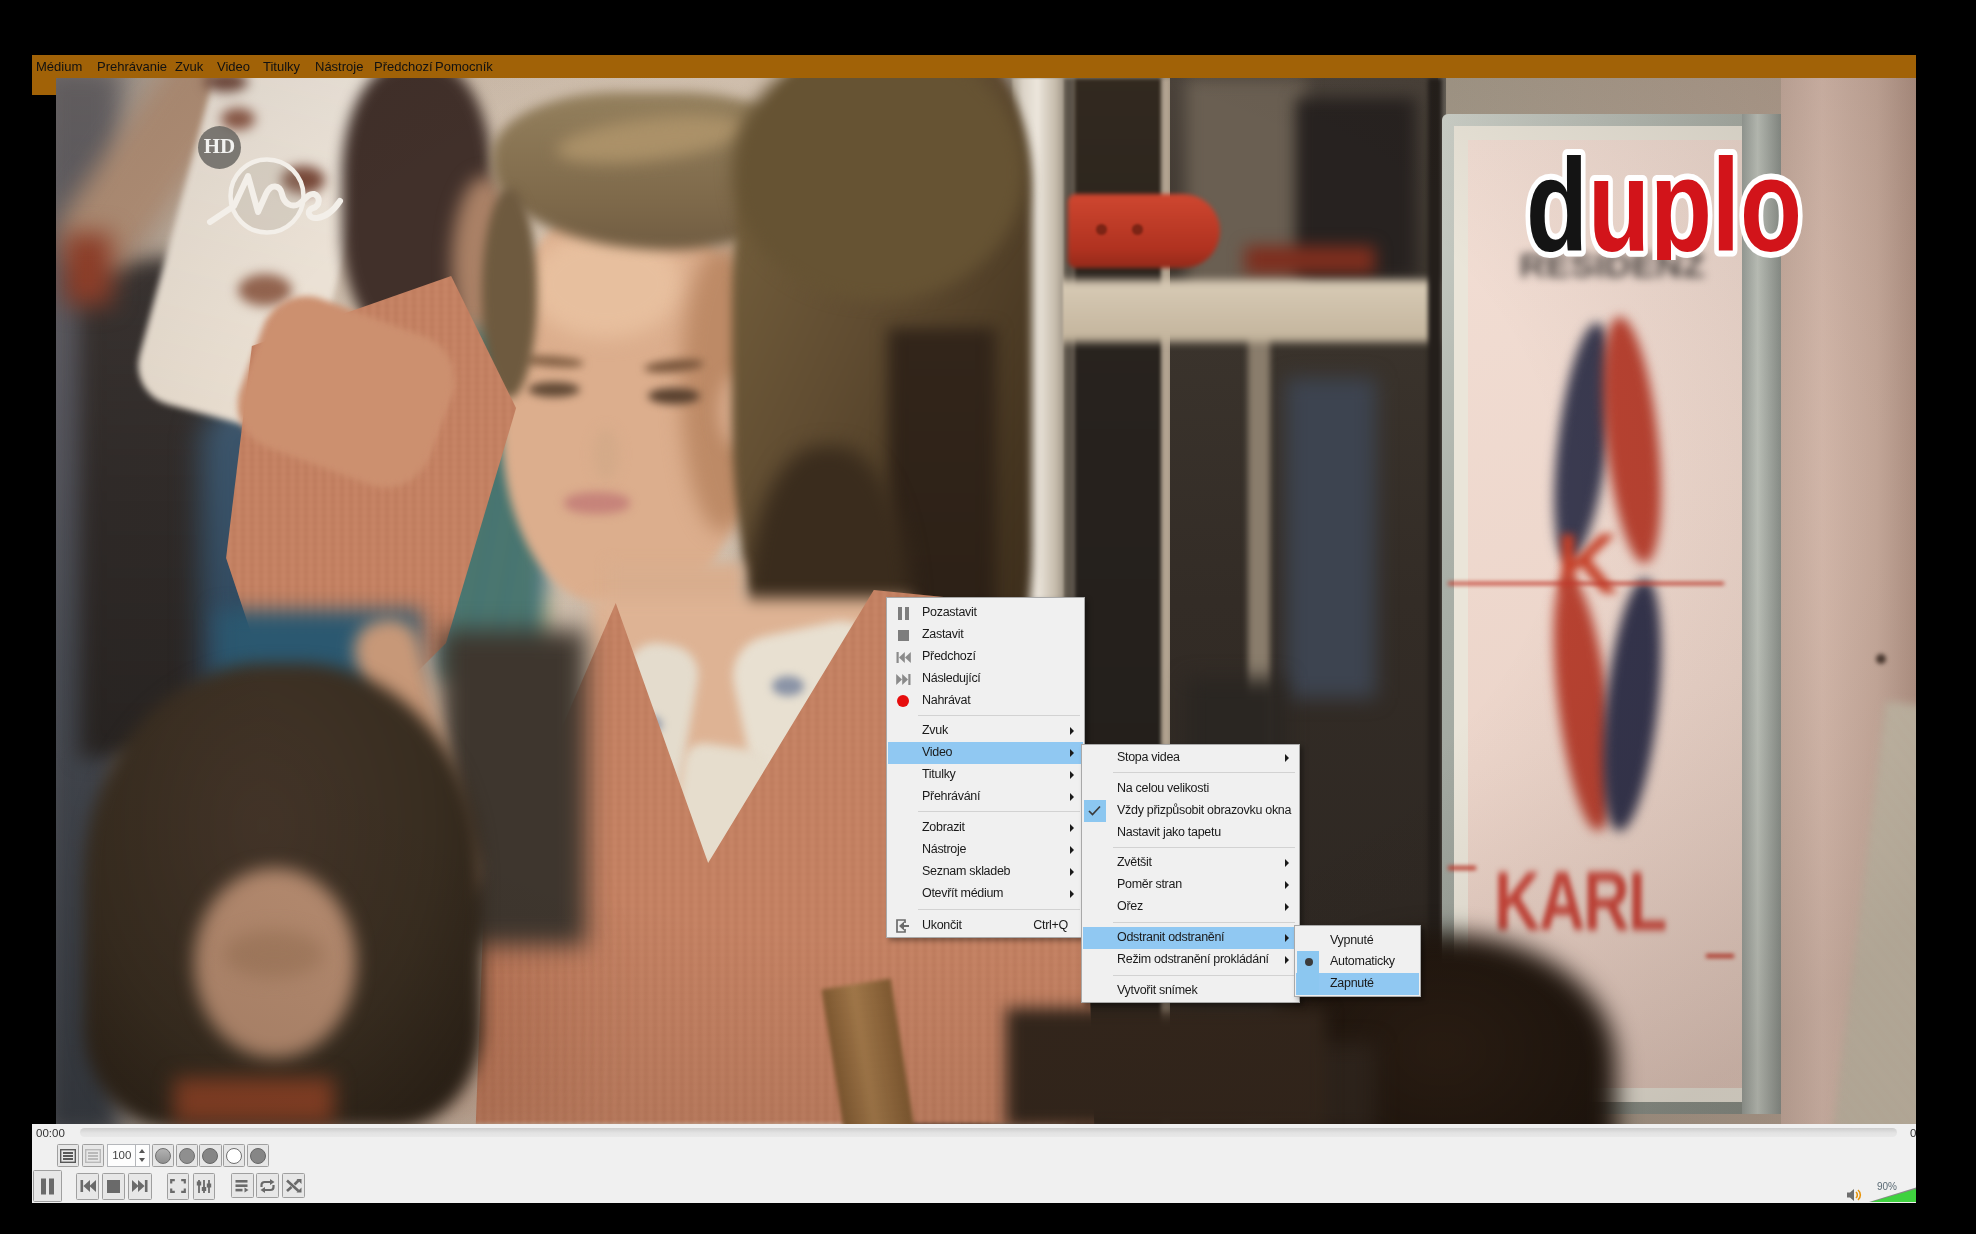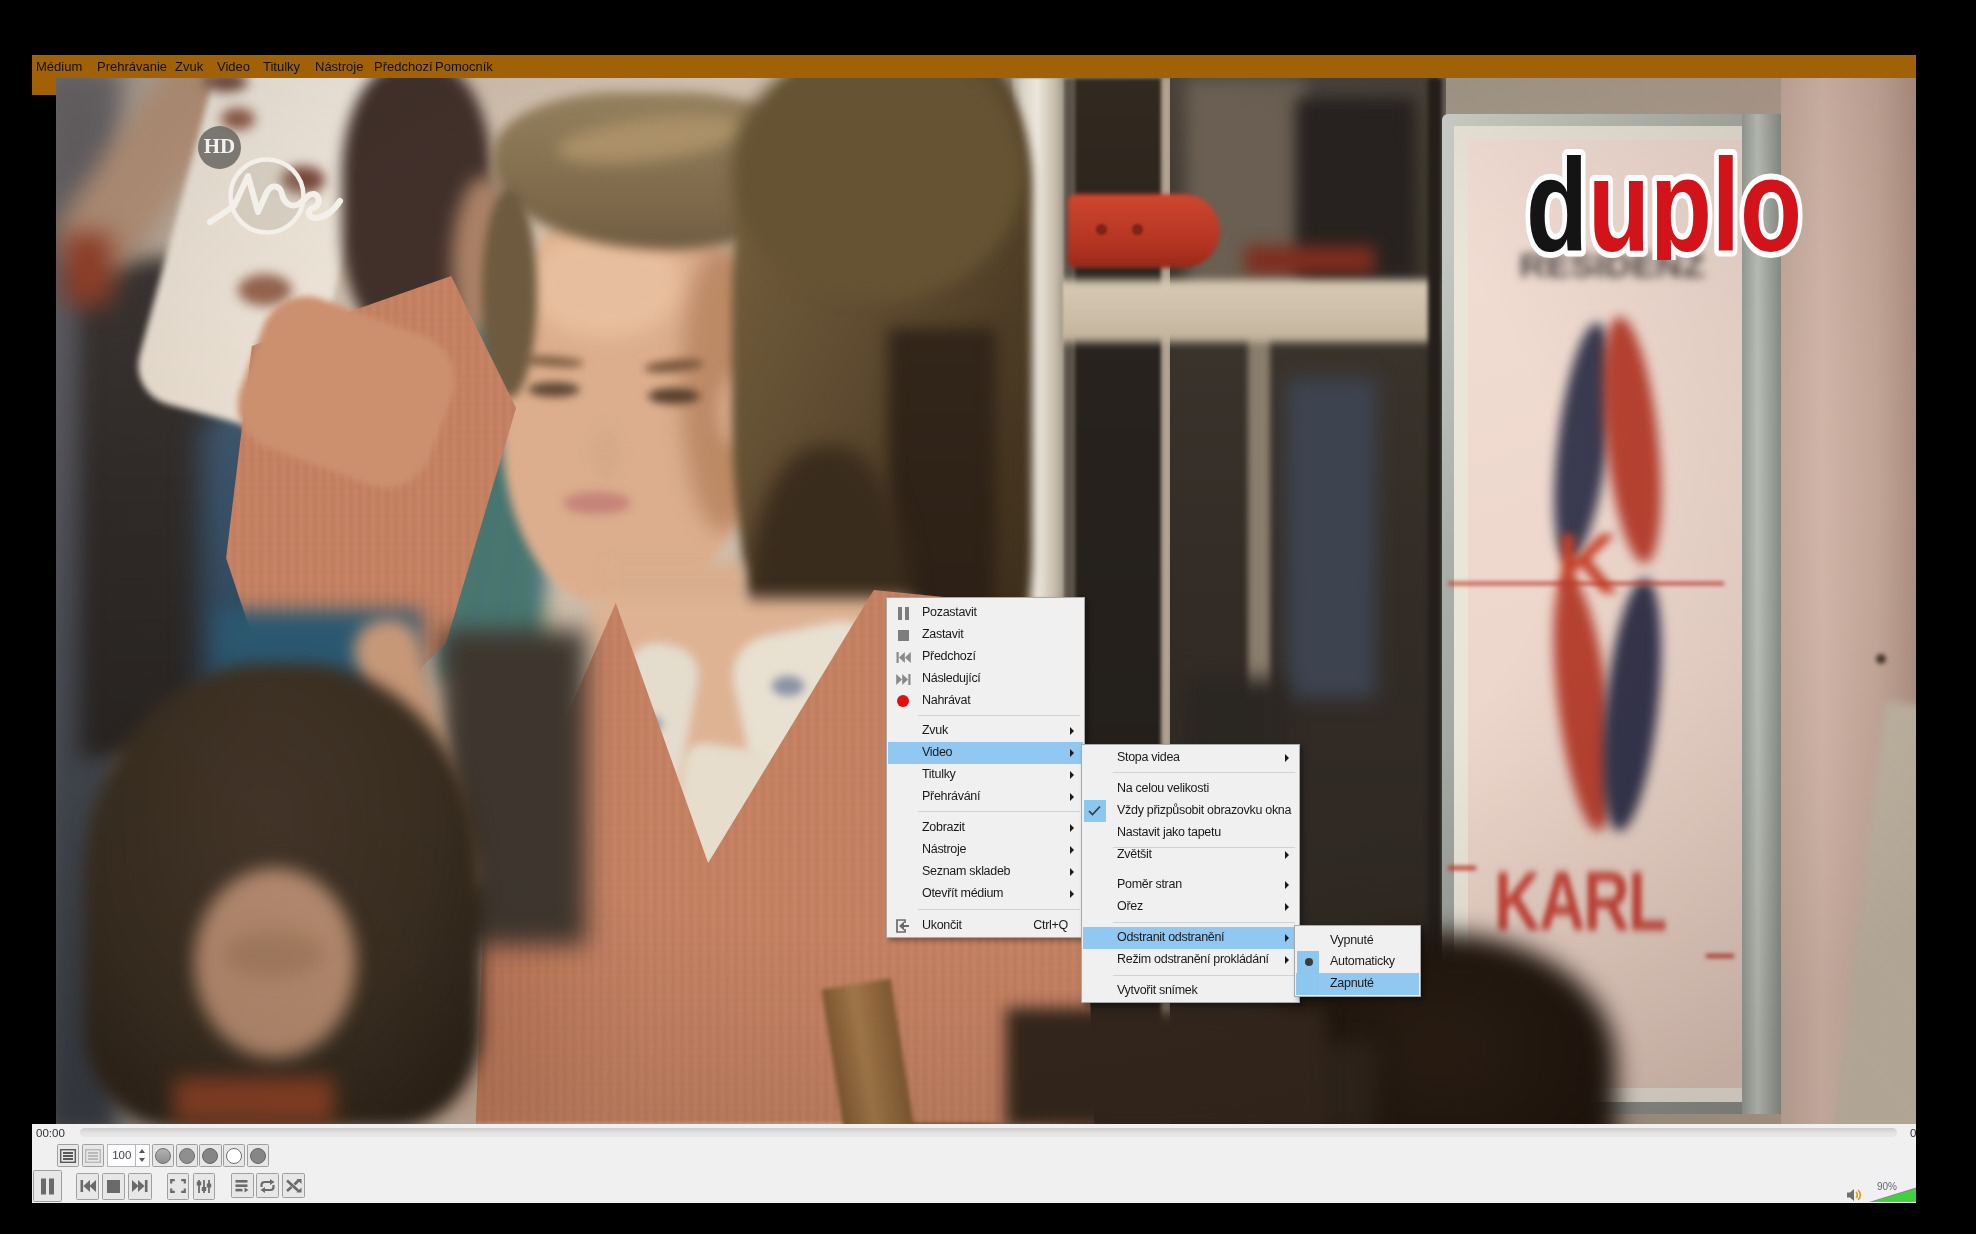--- a/index.html
+++ b/index.html
@@ -384,21 +384,21 @@
     <div style="position:absolute;left:1px;top:0px;width:22px;height:22px;background:#8cc7f0;"></div>
     <svg style="position:absolute;left:5px;top:5px" width="13" height="12" viewBox="0 0 13 12">
         <path d="M1,6 L4.5,9.5 L12,1.5" fill="none" stroke="#3a3a3a" stroke-width="1.7"></path>
       </svg>
     <span class="txt">Vždy přizpůsobit obrazovku okna</span>
     </div>
   <div class="mi" style="top:77px">
       <span class="txt">Nastavit jako tapetu</span>
     </div>
   <div class="sep" style="top:102px"></div>
-  <div class="mi" style="top:99px">
+  <div class="mi" style="top:107px">
       <span class="txt">Zvětšit</span>
       <span class="arrow"></span>
     </div>
   <div class="mi" style="top:129px">
       <span class="txt">Poměr stran</span>
       <span class="arrow"></span>
     </div>
   <div class="mi" style="top:151px">
       <span class="txt">Ořez</span>
       <span class="arrow"></span>

